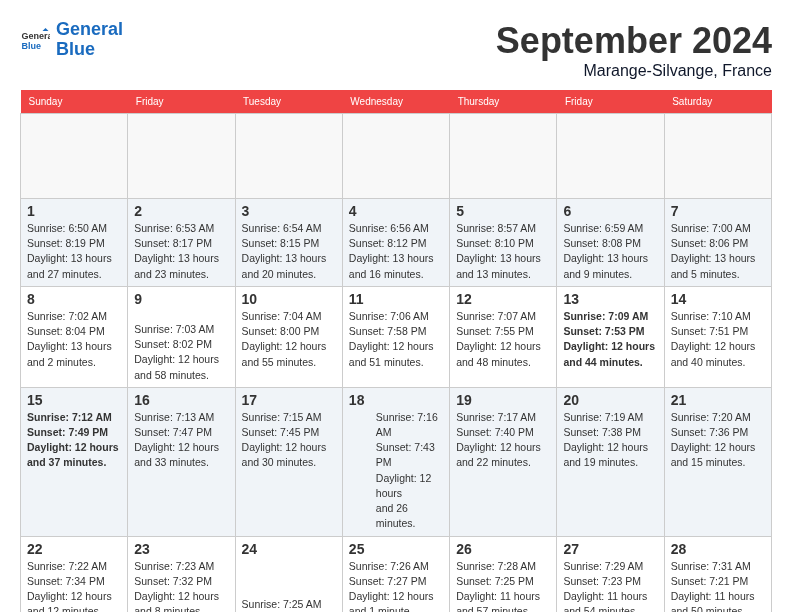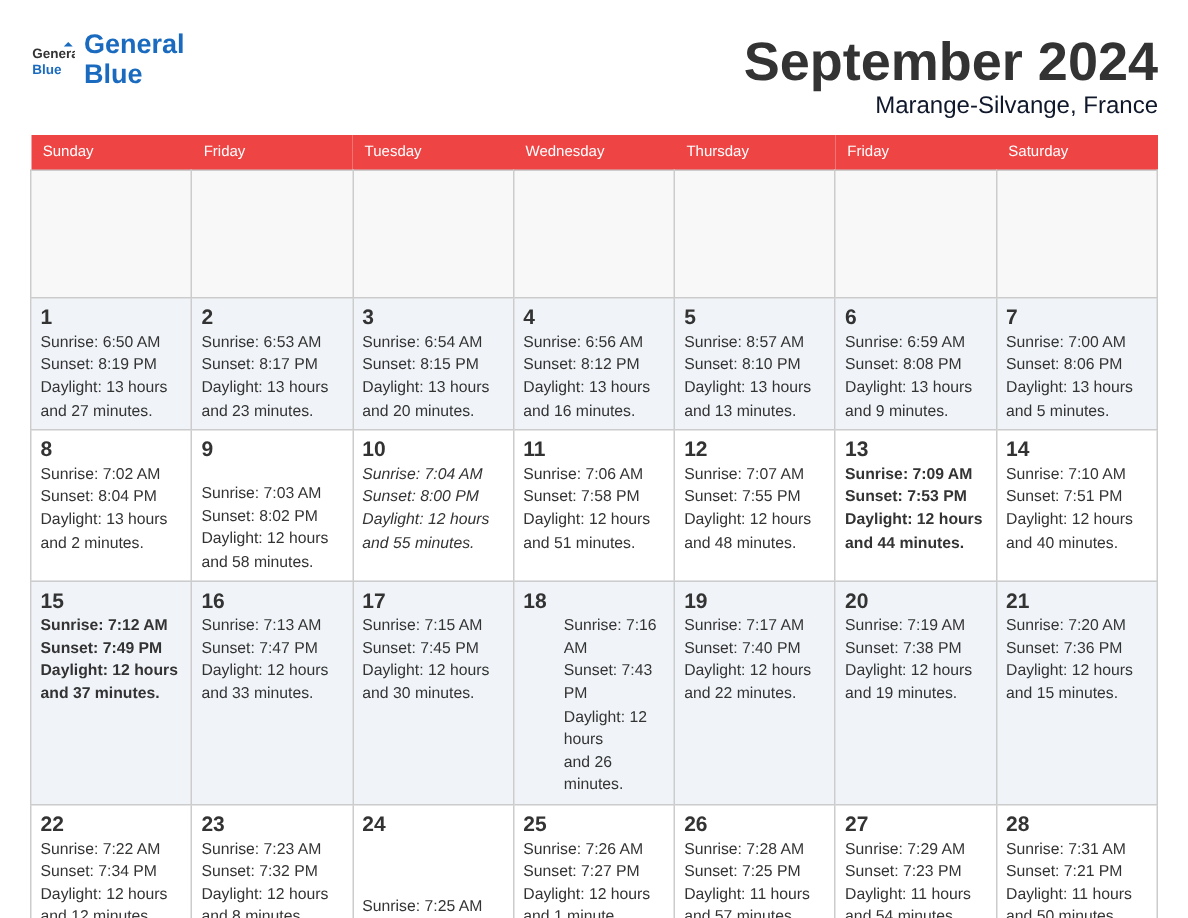--- a/index.html
+++ b/index.html
@@ -191,21 +191,21 @@
         </td>
         <td>
           <span class="day-num">9</span>
           <div class="day-info" style="white-space: pre-line; margin-top: 15px;">Sunrise: 7:03 AM
 Sunset: 8:02 PM
 Daylight: 12 hours
 and 58 minutes.</div>
         </td>
         <td>
           <span class="day-num">10</span>
-          <div class="day-info" style="white-space: pre-line; font-style: italic;">Sunrise: 7:04 AM
+          <div class="day-info" style="white-space: pre-line;">Sunrise: 7:04 AM
 Sunset: 8:00 PM
 Daylight: 12 hours
 and 55 minutes.</div>
         </td>
         <td>
           <span class="day-num">11</span>
           <div class="day-info" style="white-space: pre-line;">Sunrise: 7:06 AM
 Sunset: 7:58 PM
 Daylight: 12 hours
 and 51 minutes.</div>

